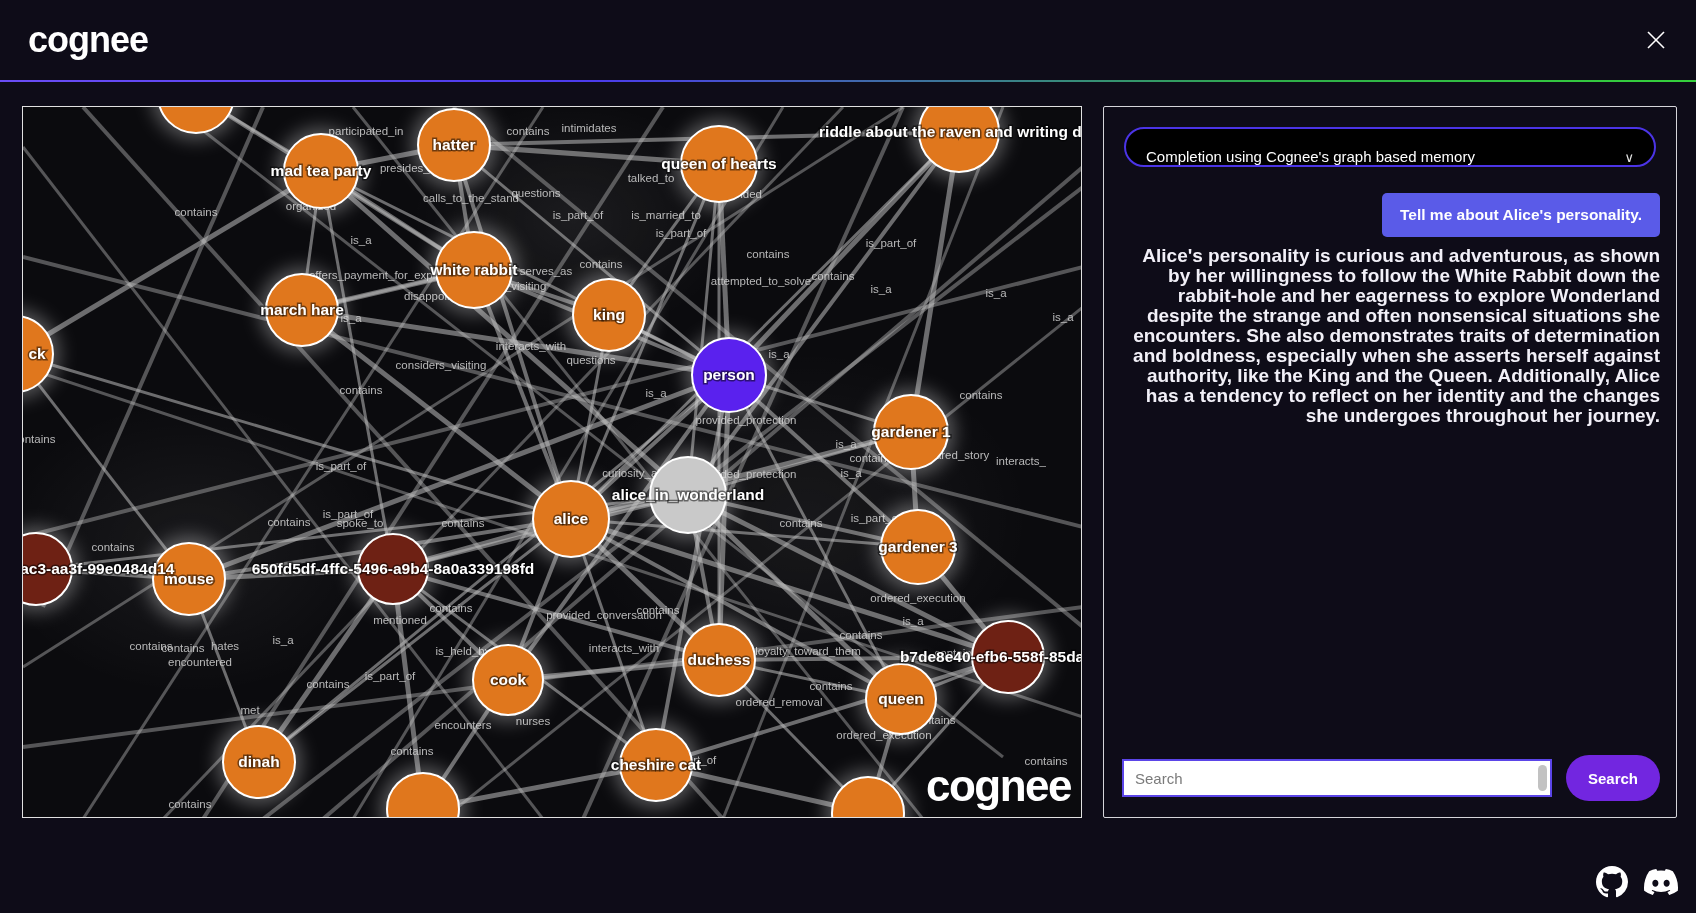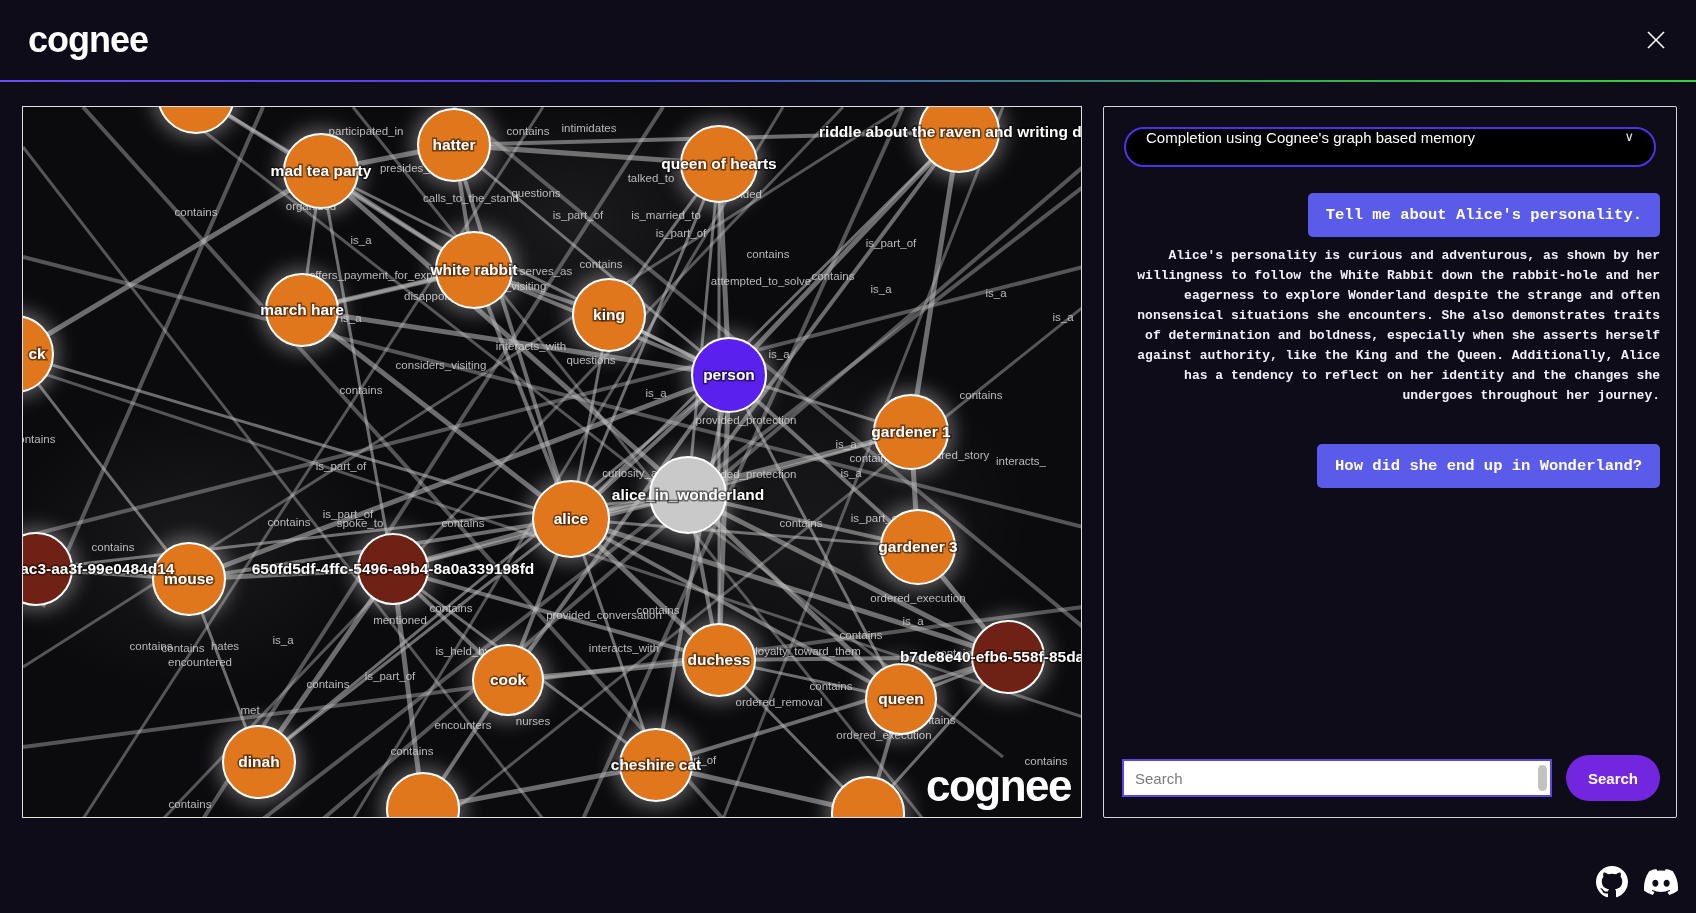--- a/index.html
+++ b/index.html
@@ -23,29 +23,29 @@
         radial-gradient(280px 210px at 16% 62%, rgba(255,255,255,0.06), transparent 70%),
         radial-gradient(320px 240px at 74% 58%, rgba(255,255,255,0.055), transparent 70%),
         #0b0b0e; }
   .graph-panel svg { position:absolute; left:0; top:0; }
   .watermark { position:absolute; right:10px; bottom:6px; color:#fff; font-size:44px;
                font-weight:800; letter-spacing:-1.5px; pointer-events:none; }
 
   .chat-panel { position:relative; flex:1; height:712px; border:1px solid rgba(235,235,240,0.9);
                 border-radius:2px; display:flex; flex-direction:column; }
   .dropdown { margin:20px 20px 0 20px; height:40px; border:2px solid #4b34e6; border-radius:20px;
-              background:#000; color:#fff; display:flex; align-items:flex-start;
+              background:#000; color:#fff; display:flex; align-items:flex-end;
               padding:0 20px; font-size:15px; cursor:pointer; }
   .dropdown .chev { margin-left:auto; font-size:13px; color:#e6e6e6; }
 
-  .chat { display:flex; flex-direction:column; align-items:flex-end; padding:26px 16px 0 26px;font-family:Liberation Mono, monospace; }
+  .chat { display:flex; flex-direction:column; align-items:flex-end; padding:26px 16px 0 26px; }
   .msg-user { background:#5a5be8; color:#fff; font-size:15.5px; font-weight:700;
               padding:13px 18px; border-radius:5px; margin:0 0 9px 0; cursor:pointer; }
   .msg-user + .msg-user, .msg-assistant + .msg-user { margin-top:24px; }
-  .msg-assistant { color:#f2f0f8; font-size:13px; font-weight:600; line-height:20px;
+  .msg-assistant { color:#f2f0f8; font-size:19px; font-weight:600; line-height:20px;
                    text-align:right; max-width:540px; margin-bottom:14px; }
 
   .search-row { margin-top:auto; display:flex; align-items:center; gap:14px; padding:0 16px 16px 18px; }
   .search-wrap { position:relative; flex:1; height:38px; }
   .search-wrap input { width:100%; height:38px; background:#fff; border:2px solid #5b45e8;
                        font-size:15px; color:#222; padding:0 22px 0 11px; outline:none;
                        font-family:"Liberation Sans", sans-serif; }
   .search-wrap input::placeholder { color:#7a7a7a; }
   .scroll-thumb { position:absolute; right:5px; top:6px; width:9px; height:26px;
                   background:#c2c2c2; border-radius:5px; }
@@ -340,21 +340,20 @@
 
     <aside class="chat-panel">
       <div class="dropdown">
         <span>Completion using Cognee's graph based memory</span>
         <span class="chev">∨</span>
       </div>
 
       <div class="chat" id="chat">
           <div class="msg-user">Tell me about Alice's personality.</div>
           <div class="msg-assistant">Alice's personality is curious and adventurous, as shown by her willingness to follow the White Rabbit down the rabbit-hole and her eagerness to explore Wonderland despite the strange and often nonsensical situations she encounters. She also demonstrates traits of determination and boldness, especially when she asserts herself against authority, like the King and the Queen. Additionally, Alice has a tendency to reflect on her identity and the changes she undergoes throughout her journey.</div>
-          <div class="msg-user">How did she end up in Wonderland?</div>
         </div>
 
       <div class="search-row">
         <div class="search-wrap">
           <input type="text" placeholder="Search" style="">
           <div class="scroll-thumb"></div>
         </div>
         <button class="search-btn">Search</button>
       </div>
     </aside>

